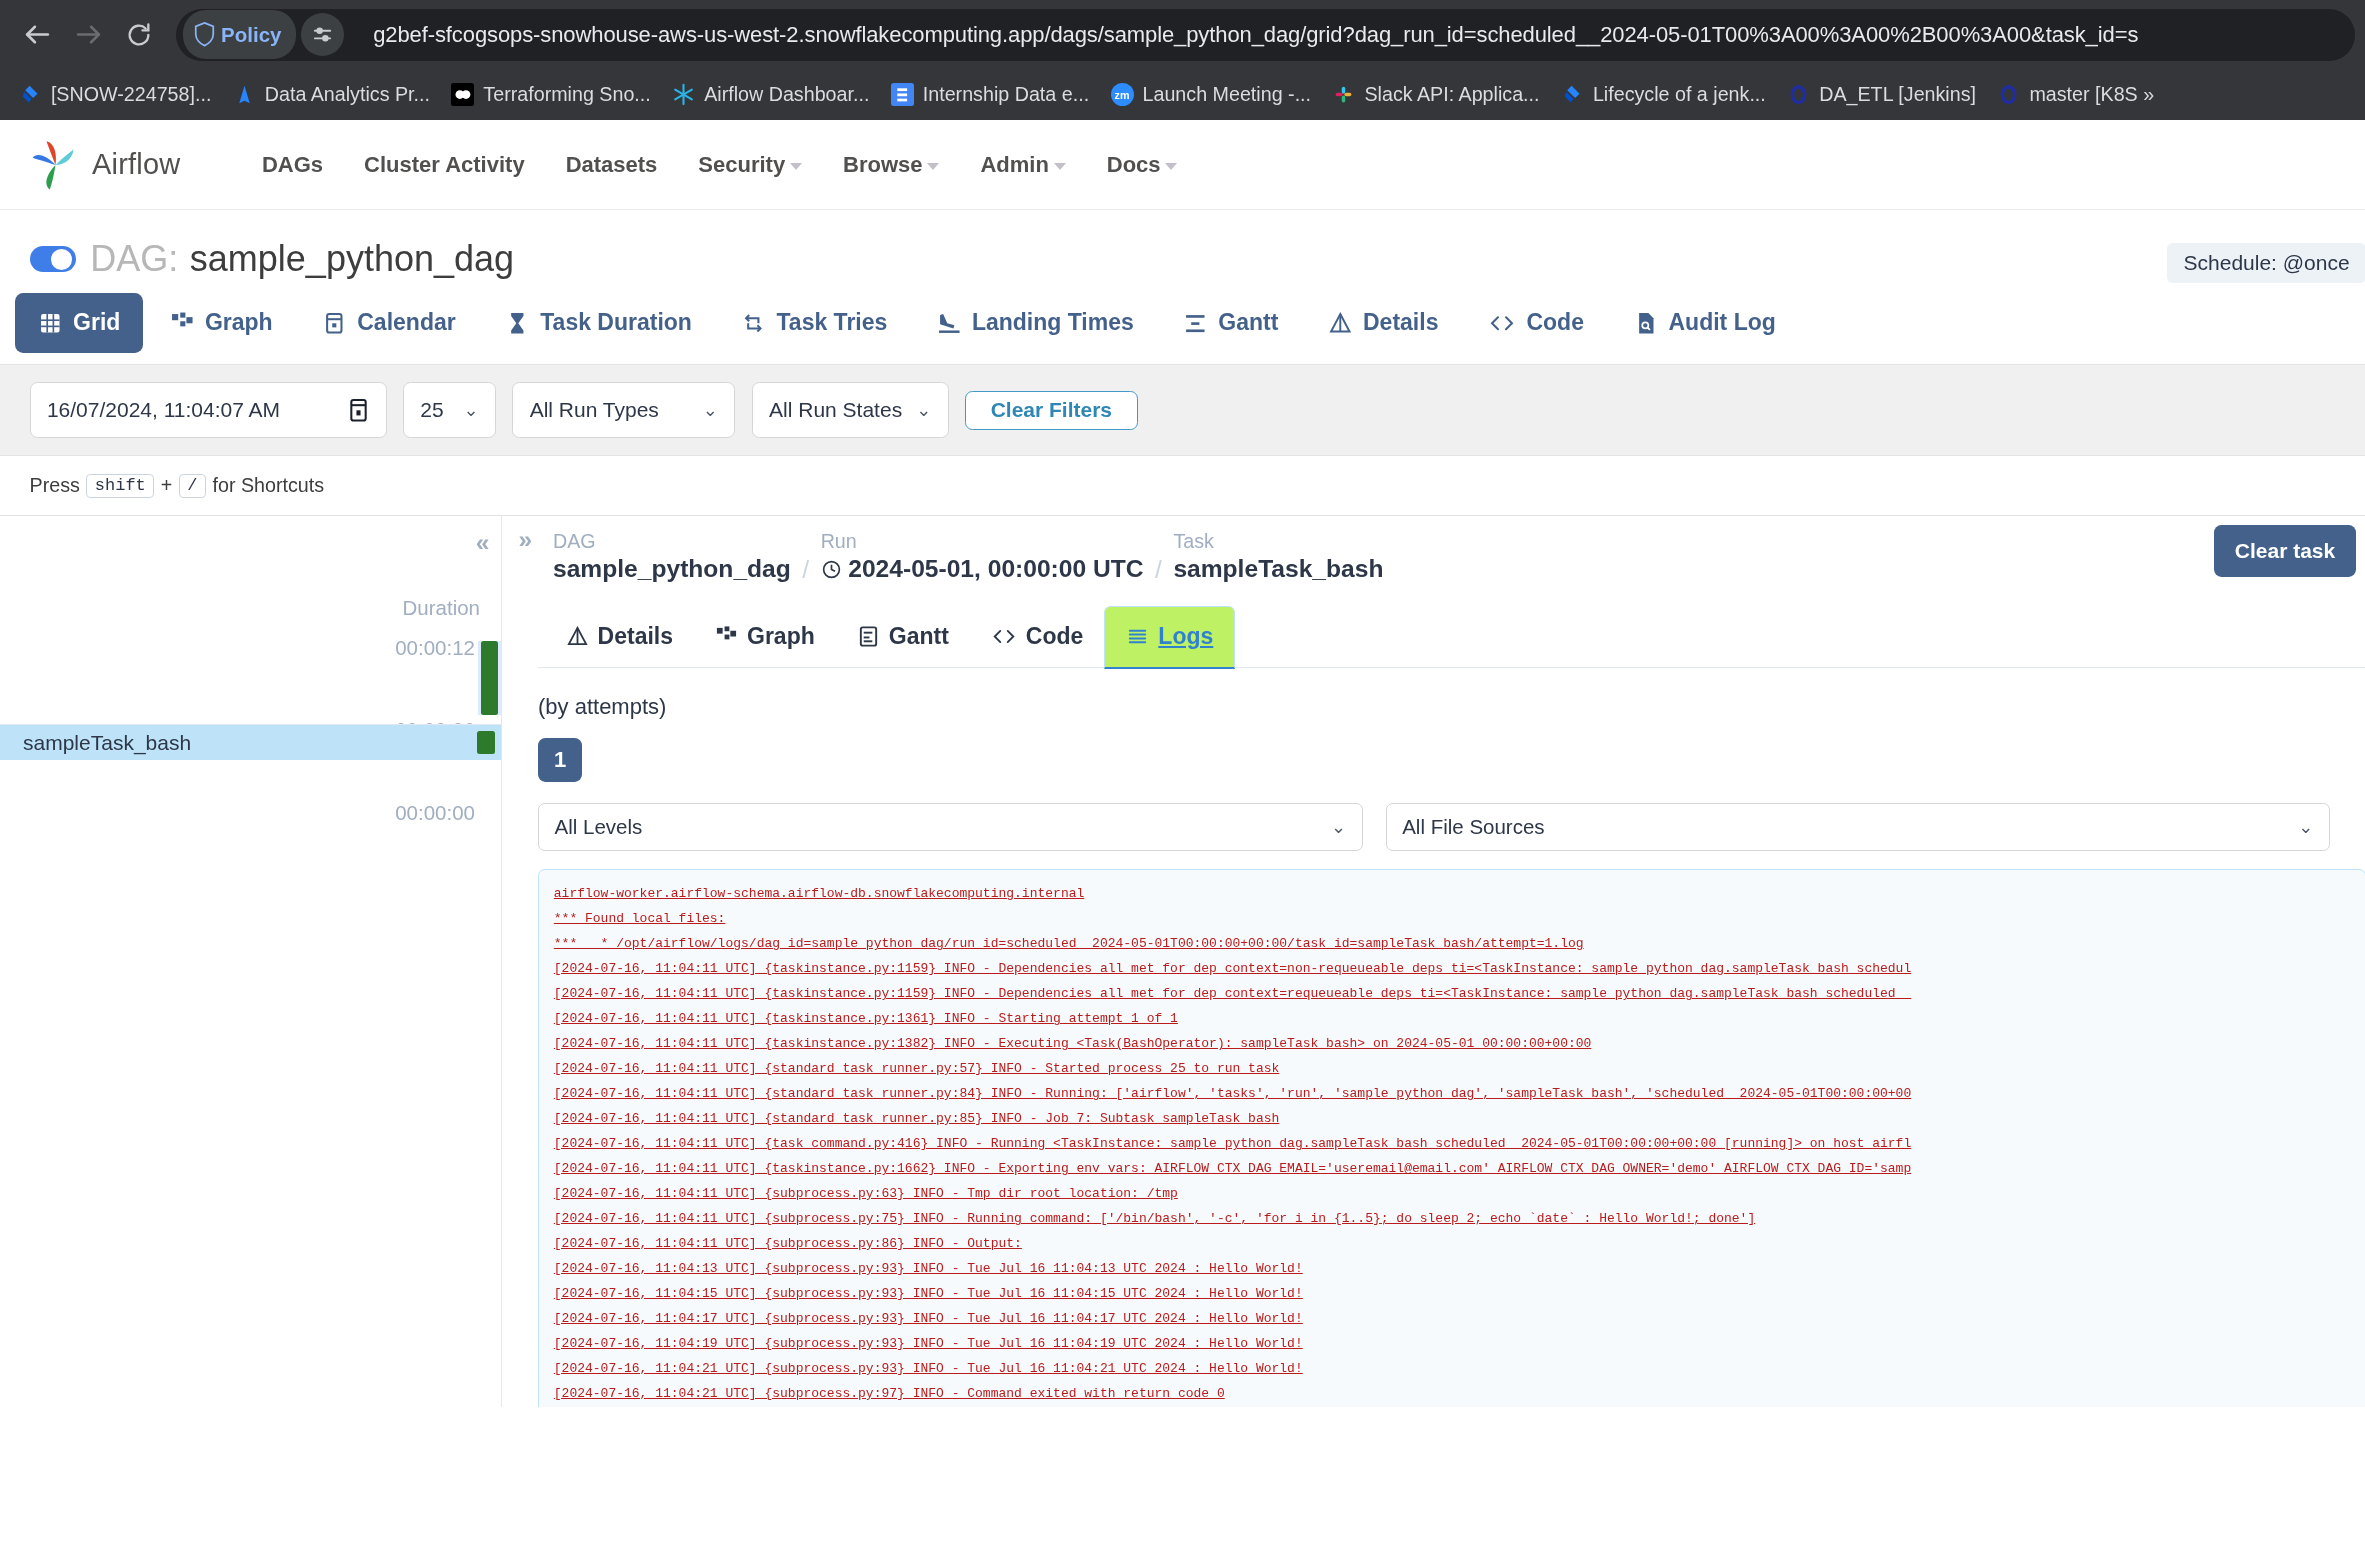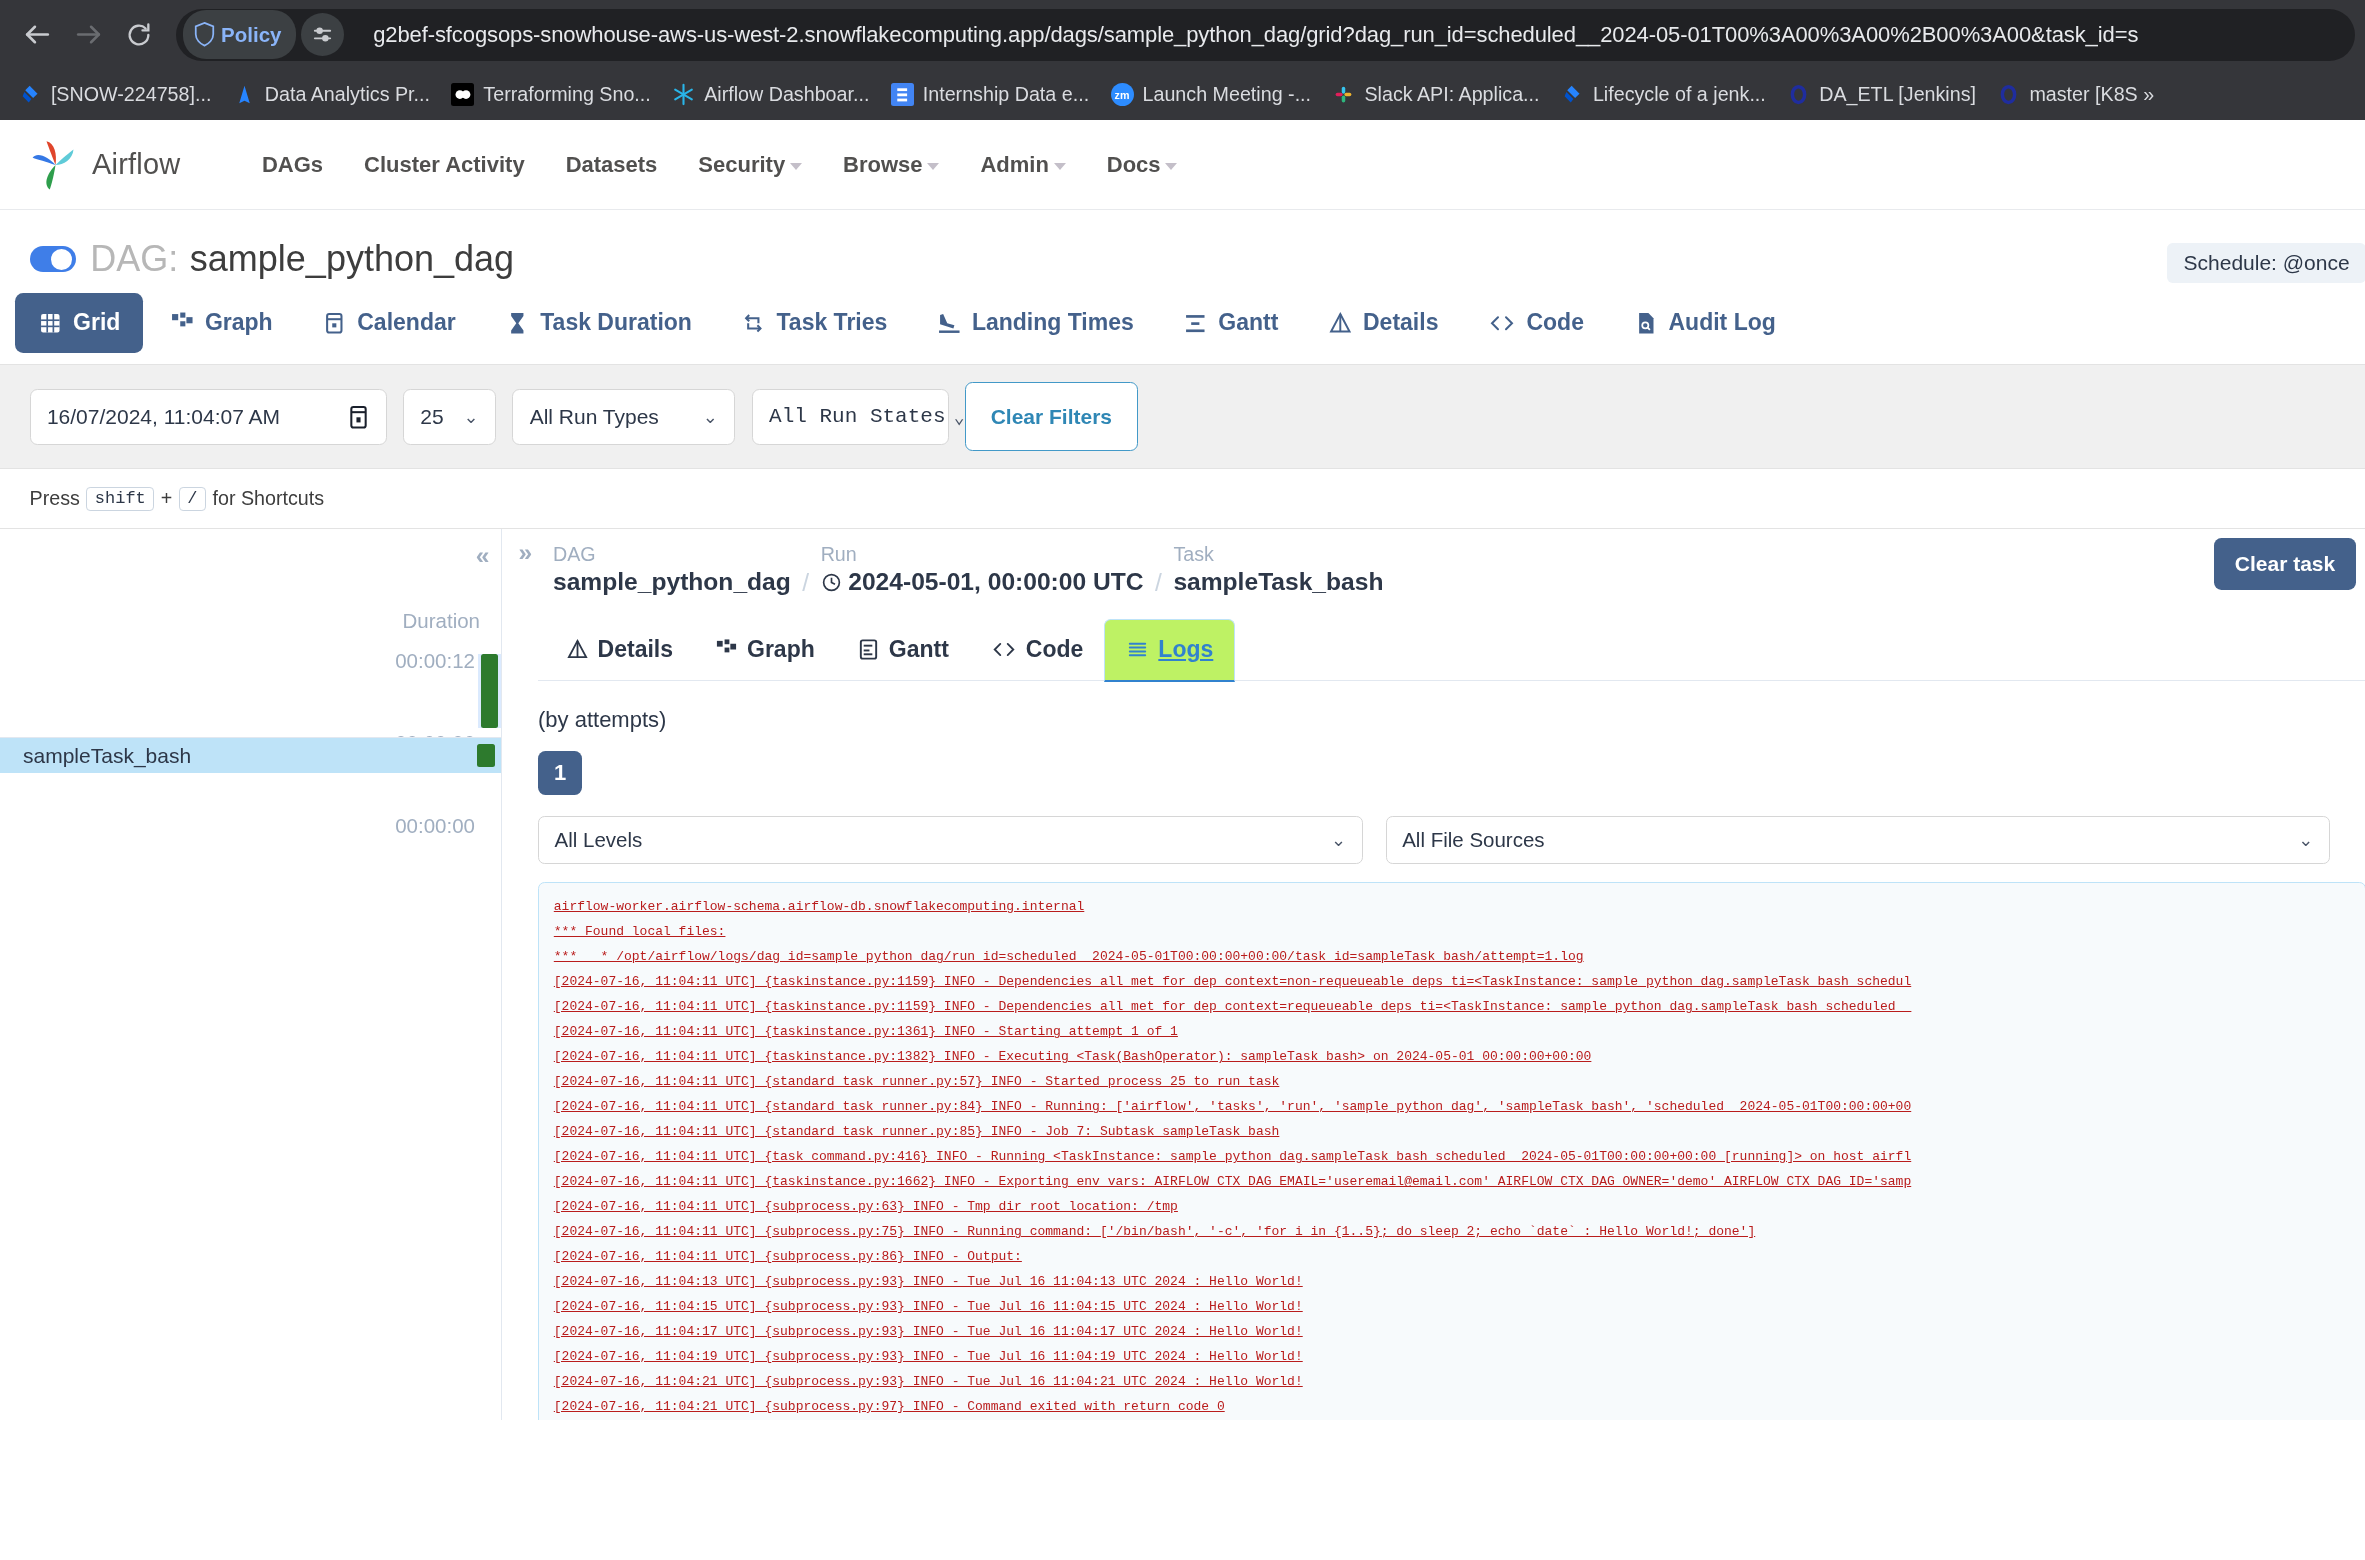--- a/index.html
+++ b/index.html
@@ -219,27 +219,27 @@
     display: flex;
     align-items: center;
     padding: 0 16.4px;
     font-size: 21px;
     color: #2d3748;
     white-space: nowrap;
   }
   .fld.date { width: 357px; justify-content: space-between; }
   .fld.count { width: 93px; justify-content: space-between; gap: 11.5px;}
   .fld.runtypes { width: 223px; justify-content: space-between; }
-  .fld.runstates { width: 197px; justify-content: space-between; gap: 8.2px; font-family: Liberation Mono, monospace;}
+  .fld.runstates { width: 197px; justify-content: space-between; gap: 8.2px;}
   .fld.clear {
     border: 1.6px solid #4299c8;
     color: #2f87b5;
     font-weight: bold;
     padding: 0 24.6px;
-    height: 69px;
+    height: 39px;
   }
   .chev { font-size: 18px; color: #4a5568; }
 
   
   .shortcuts-row {
     display: flex;
     align-items: center;
     padding: 14px 29.5px;
     position: relative;
     height: 59px;

